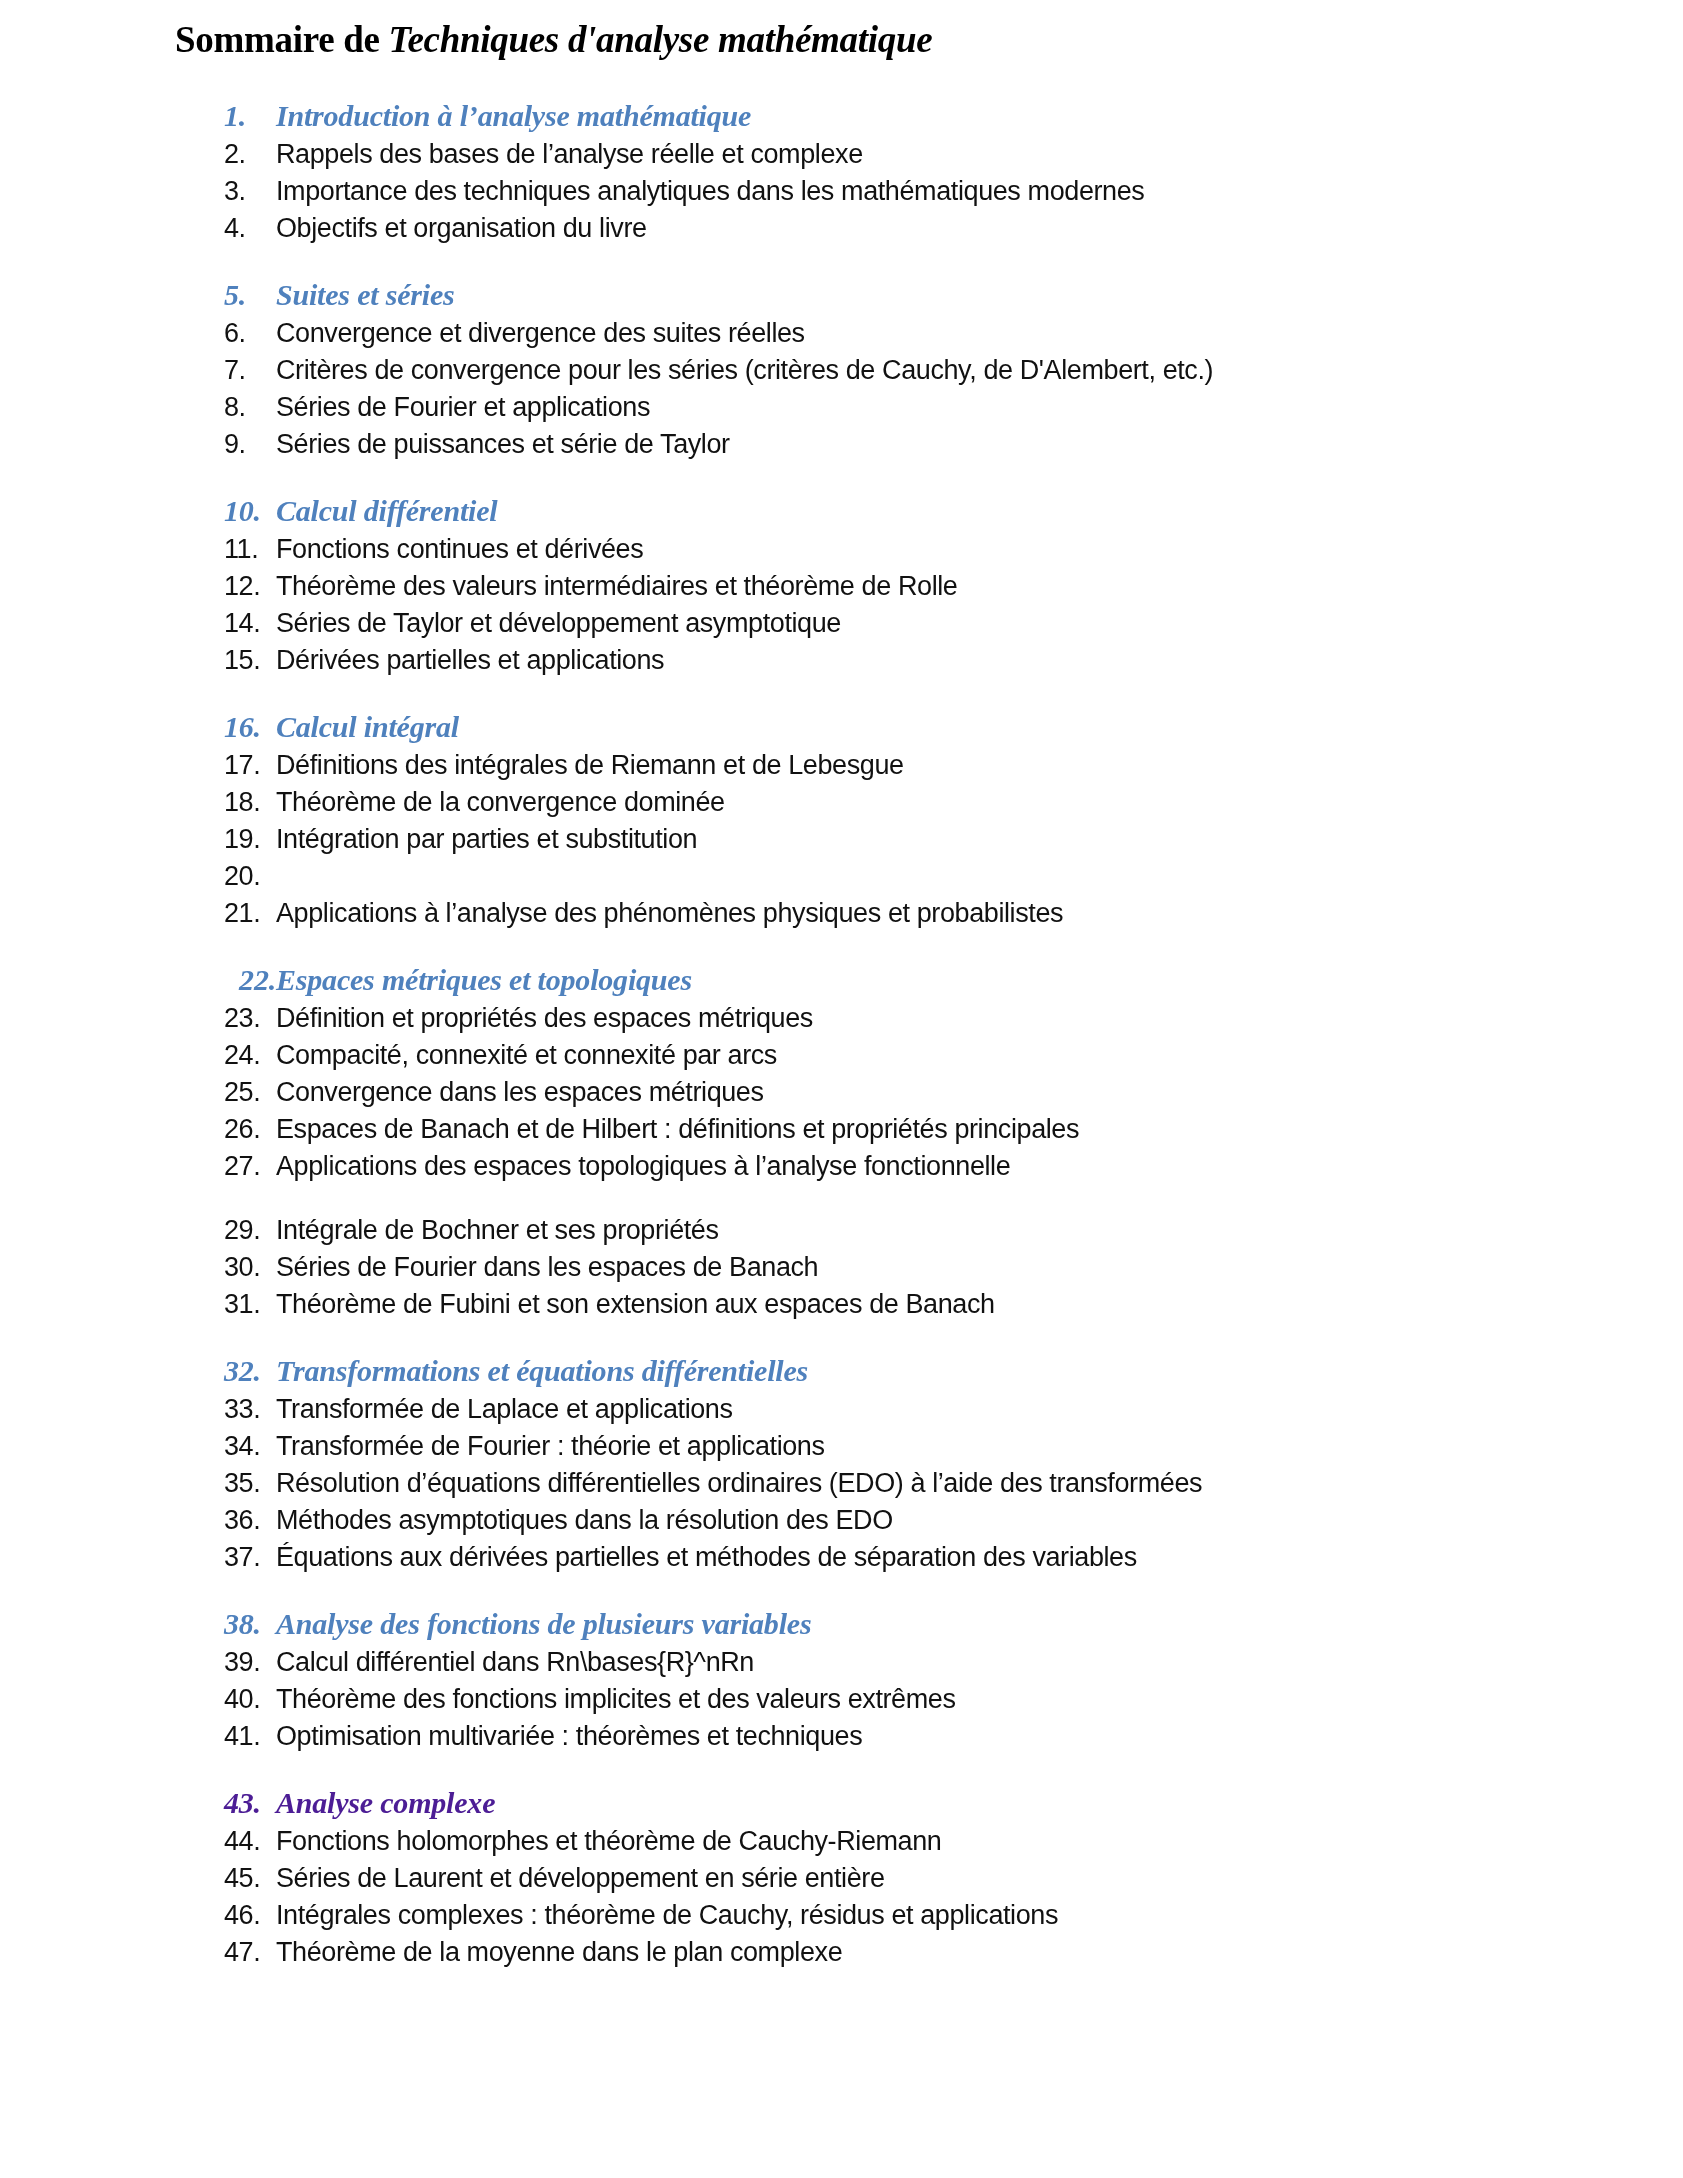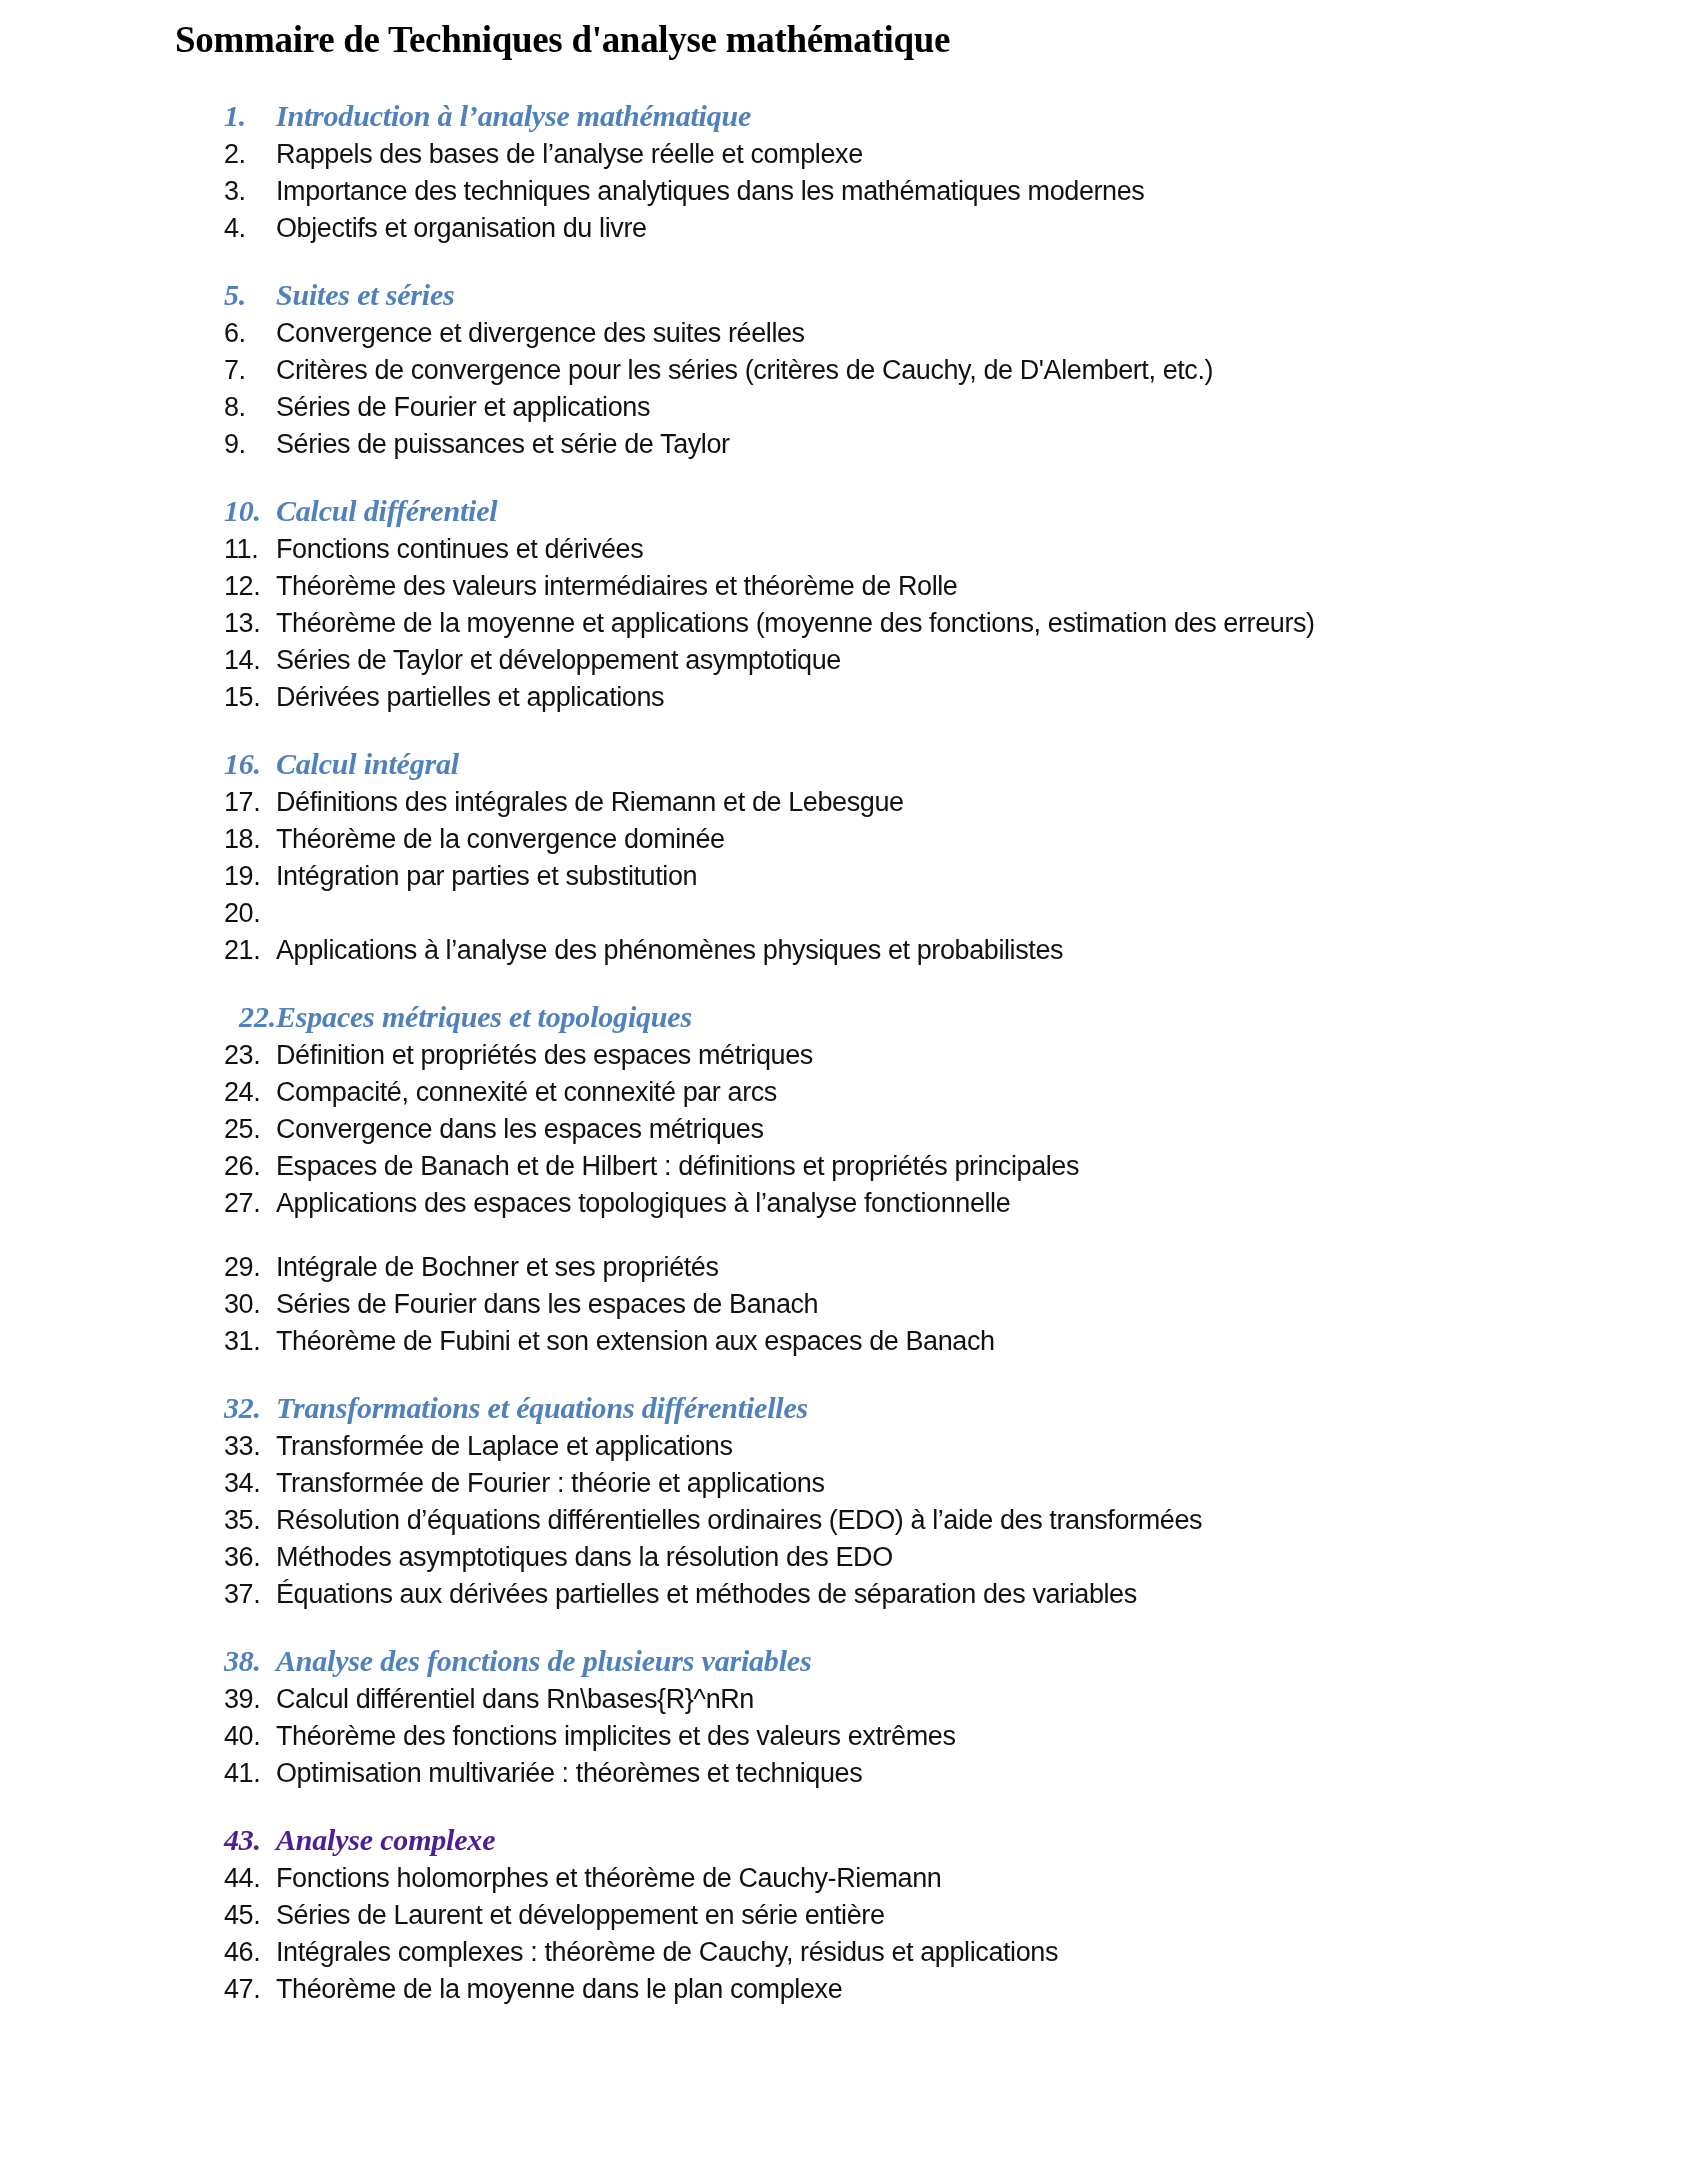--- a/index.html
+++ b/index.html
@@ -3,21 +3,21 @@
 <meta charset="utf-8">
 <style>
   html, body { margin: 0; padding: 0; background: #ffffff; }
   body { width: 1683px; height: 2178px; position: relative; overflow: hidden; }
   .page { position: absolute; left: 0; top: 0; width: 1683px; height: 2178px; }
   .title {
     position: absolute; left: 175px; top: 18px;
     font-family: "Liberation Serif", serif; font-weight: bold;
     font-size: 37px; color: #000; white-space: nowrap; letter-spacing: -0.3px;
   }
-  .title .it { }
+  .title .it { font-style: italic; }
   .toc { position: absolute; left: 224px; top: 95px; width: 1386px; }
   .section { margin-bottom: 27px; }
   .row {
     display: flex; align-items: baseline; white-space: nowrap;
     font-family: "Liberation Sans", sans-serif; font-size: 27px;
     color: #111; height: 37px; line-height: 37px; letter-spacing: -0.4px;
   }
   .row .num { display: inline-block; width: 52px; }
   .row.head {
     font-family: "Liberation Serif", serif; font-style: italic; font-weight: bold;
@@ -77,24 +77,20 @@
         </div>
         <div class="row">
           <span class="num">11.</span>
           <span>Fonctions continues et dérivées</span>
         </div>
         <div class="row">
           <span class="num">12.</span>
           <span>Théorème des valeurs intermédiaires et théorème de Rolle</span>
         </div>
         <div class="row">
-          <span class="num">13.</span>
-          <span>Théorème de la moyenne et applications (moyenne des fonctions, estimation des erreurs)</span>
-        </div>
-        <div class="row">
           <span class="num">14.</span>
           <span>Séries de Taylor et développement asymptotique</span>
         </div>
         <div class="row">
           <span class="num">15.</span>
           <span>Dérivées partielles et applications</span>
         </div>
       </div>
       <div class="section">
         <div class="row head" style="color: rgb(79, 129, 189);">

